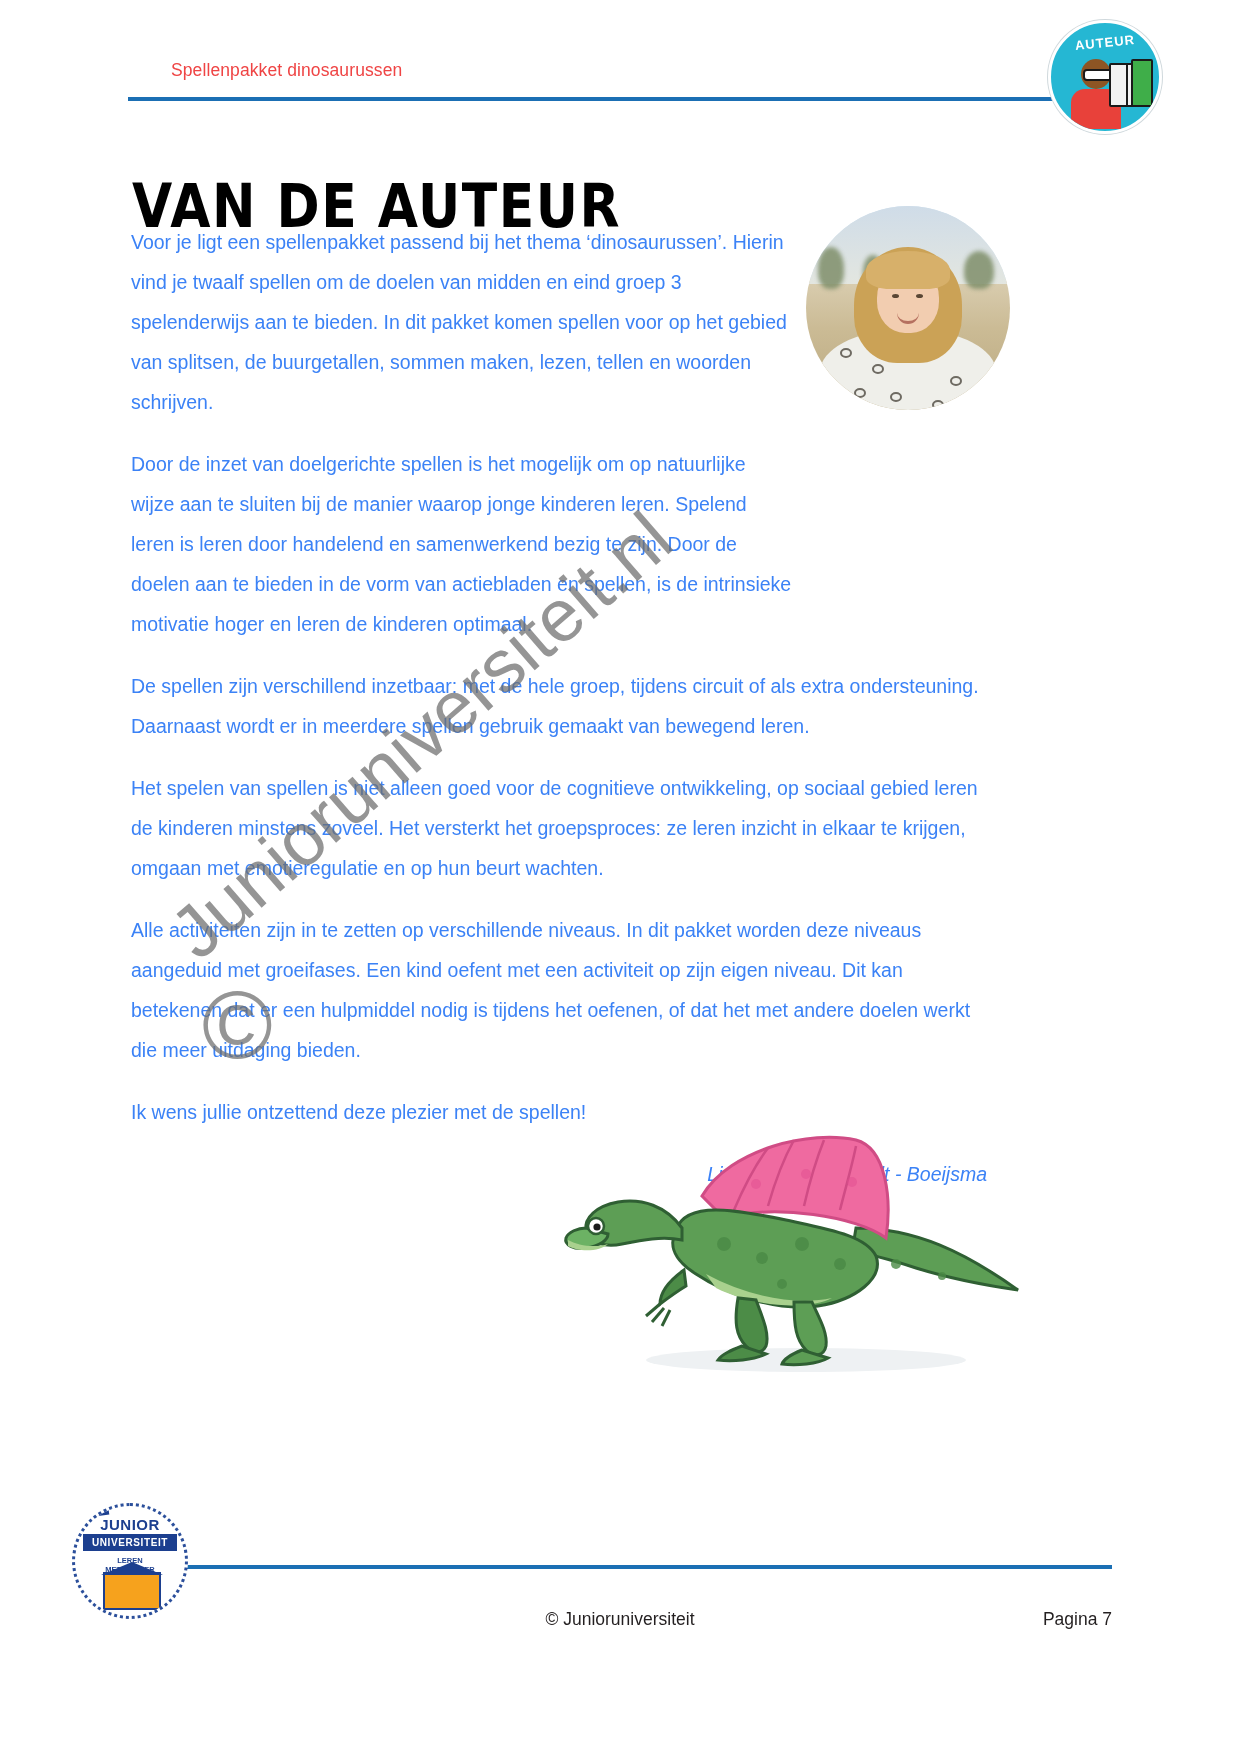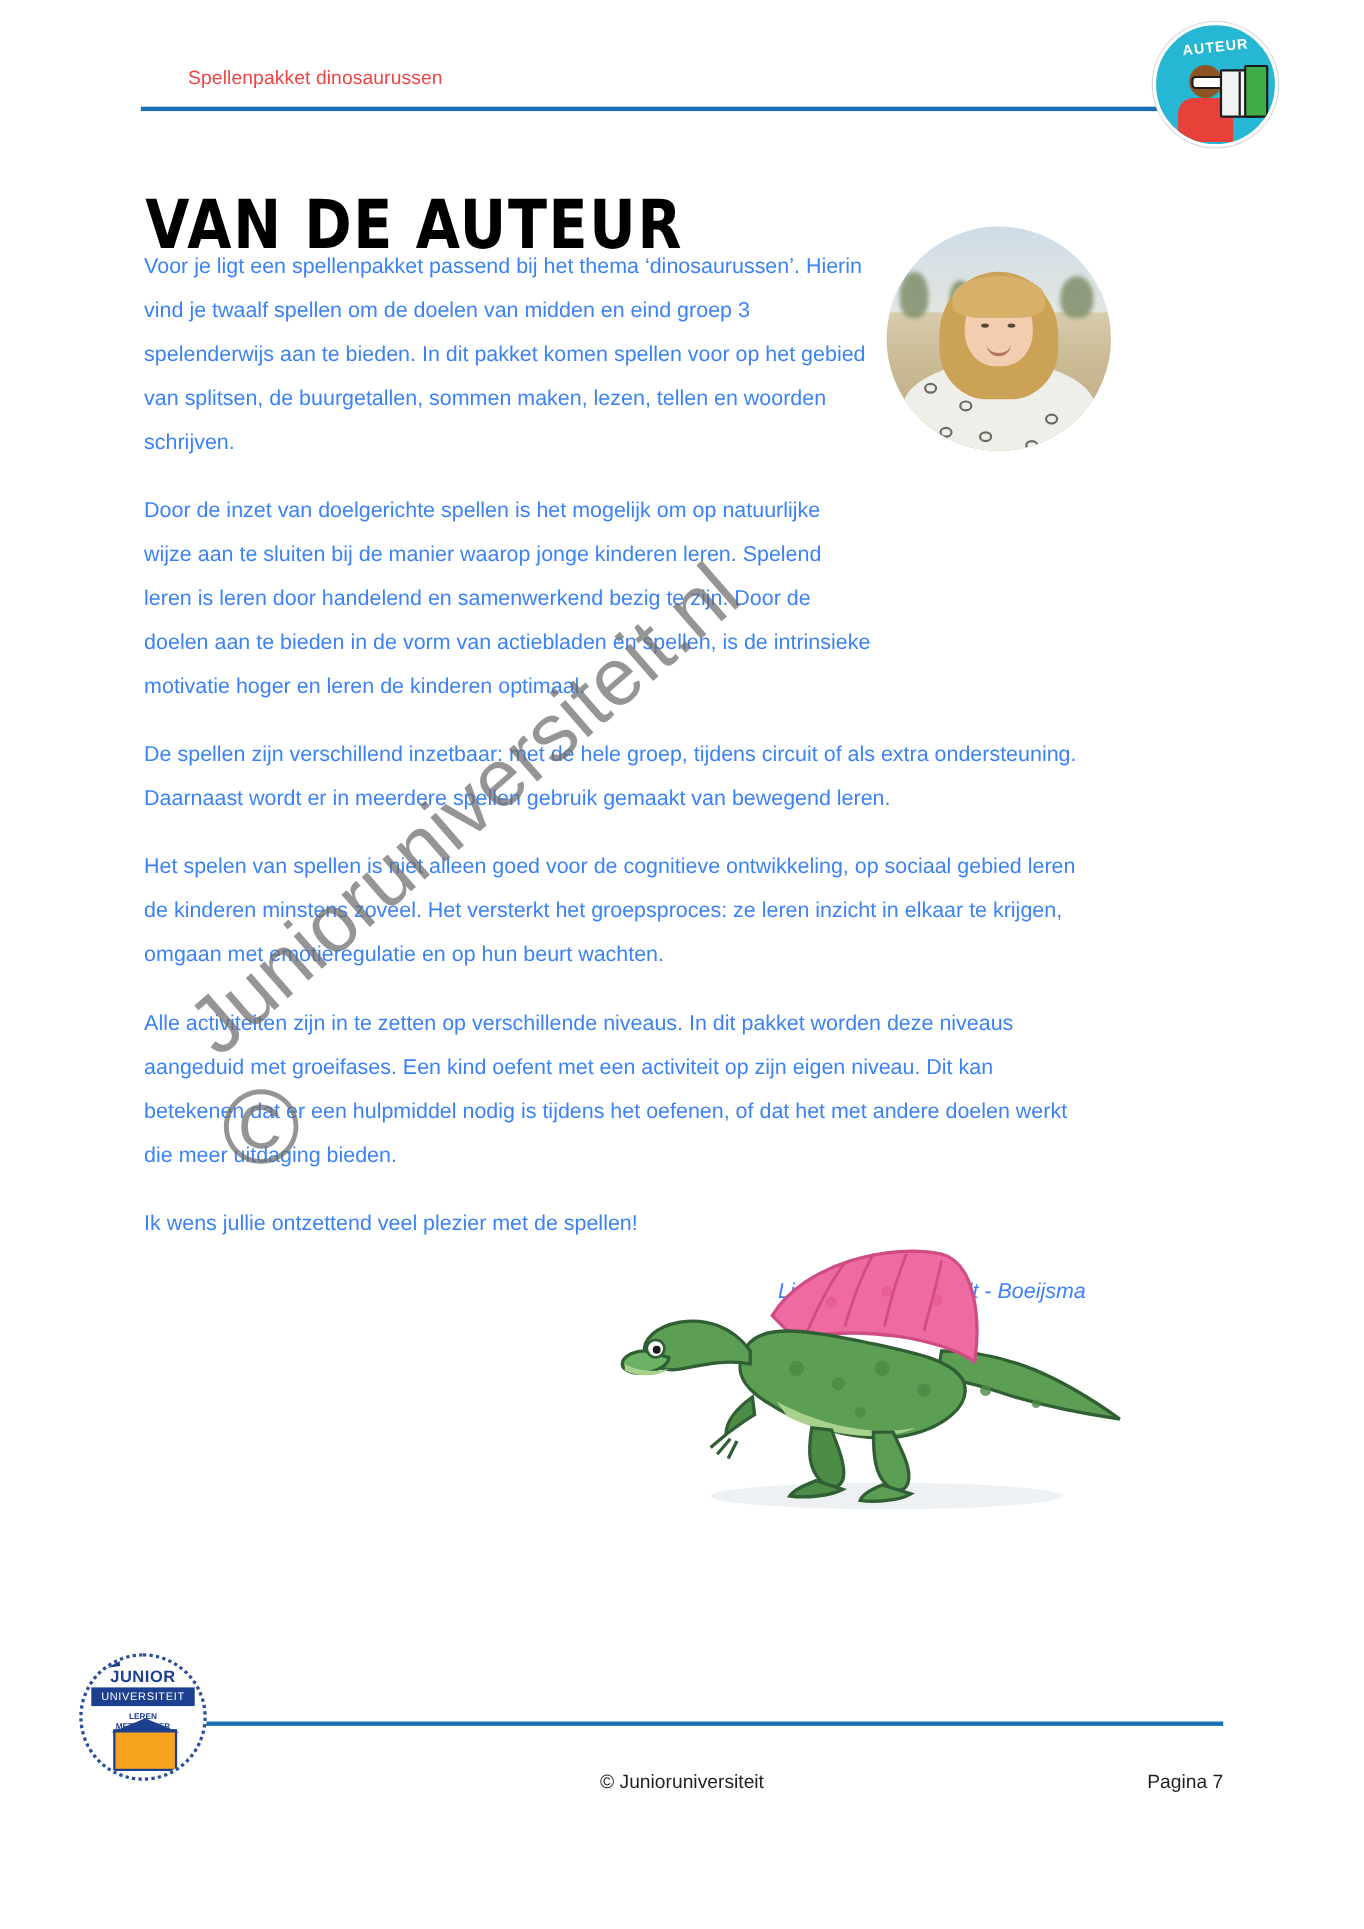--- a/index.html
+++ b/index.html
@@ -351,21 +351,21 @@
   }
   .fl-band {
     position: absolute;
     left: 8px;
     top: 28px;
     width: 94px;
     height: 17px;
     background: #1c3f8f;
     color: #fff;
     font-size: 10px;
-    font-weight: normal;
+    font-weight: bold;
     letter-spacing: .6px;
     display: flex;
     align-items: center;
     justify-content: center;
   }
   .fl-sub {
     position: absolute;
     left: 0;
     top: 50px;
     width: 100%;
@@ -463,21 +463,21 @@
     <div class="eye eye-r"></div>
     <div class="smile"></div>
   </div>
 
   <div class="body-text">
     <p class="narrow">Voor je ligt een spellenpakket passend bij het thema ‘dinosaurussen’. Hierin vind je twaalf spellen om de doelen van midden en eind groep 3 spelenderwijs aan te bieden. In dit pakket komen spellen voor op het gebied van splitsen, de buurgetallen, sommen maken, lezen, tellen en woorden schrijven.</p>
     <p class="narrow">Door de inzet van doelgerichte spellen is het mogelijk om op natuurlijke wijze aan te sluiten bij de manier waarop jonge kinderen leren. Spelend leren is leren door handelend en samenwerkend bezig te zijn. Door de doelen aan te bieden in de vorm van actiebladen en spellen, is de intrinsieke motivatie hoger en leren de kinderen optimaal.</p>
     <p>De spellen zijn verschillend inzetbaar: met de hele groep, tijdens circuit of als extra ondersteuning. Daarnaast wordt er in meerdere spellen gebruik gemaakt van bewegend leren.</p>
     <p>Het spelen van spellen is niet alleen goed voor de cognitieve ontwikkeling, op sociaal gebied leren de kinderen minstens zoveel. Het versterkt het groepsproces: ze leren inzicht in elkaar te krijgen, omgaan met emotieregulatie en op hun beurt wachten.</p>
     <p>Alle activiteiten zijn in te zetten op verschillende niveaus. In dit pakket worden deze niveaus aangeduid met groeifases. Een kind oefent met een activiteit op zijn eigen niveau. Dit kan betekenen dat er een hulpmiddel nodig is tijdens het oefenen, of dat het met andere doelen werkt die meer uitdaging bieden.</p>
-    <p>Ik wens jullie ontzettend veel plezier met de spellen!</p>
+    <p>Ik wens jullie ontzettend deze plezier met de spellen!</p>
     <p class="signature">Lisanne van den Belt - Boeijsma</p>
   </div>
 
   <div class="watermark">
     <div class="wm-text">Junioruniversiteit.nl</div>
     <div class="wm-copy">©</div>
   </div>
 
   <svg class="dino" viewBox="0 0 470 300">
     <ellipse cx="250" cy="282" rx="160" ry="12" fill="#eef1f3"></ellipse>

